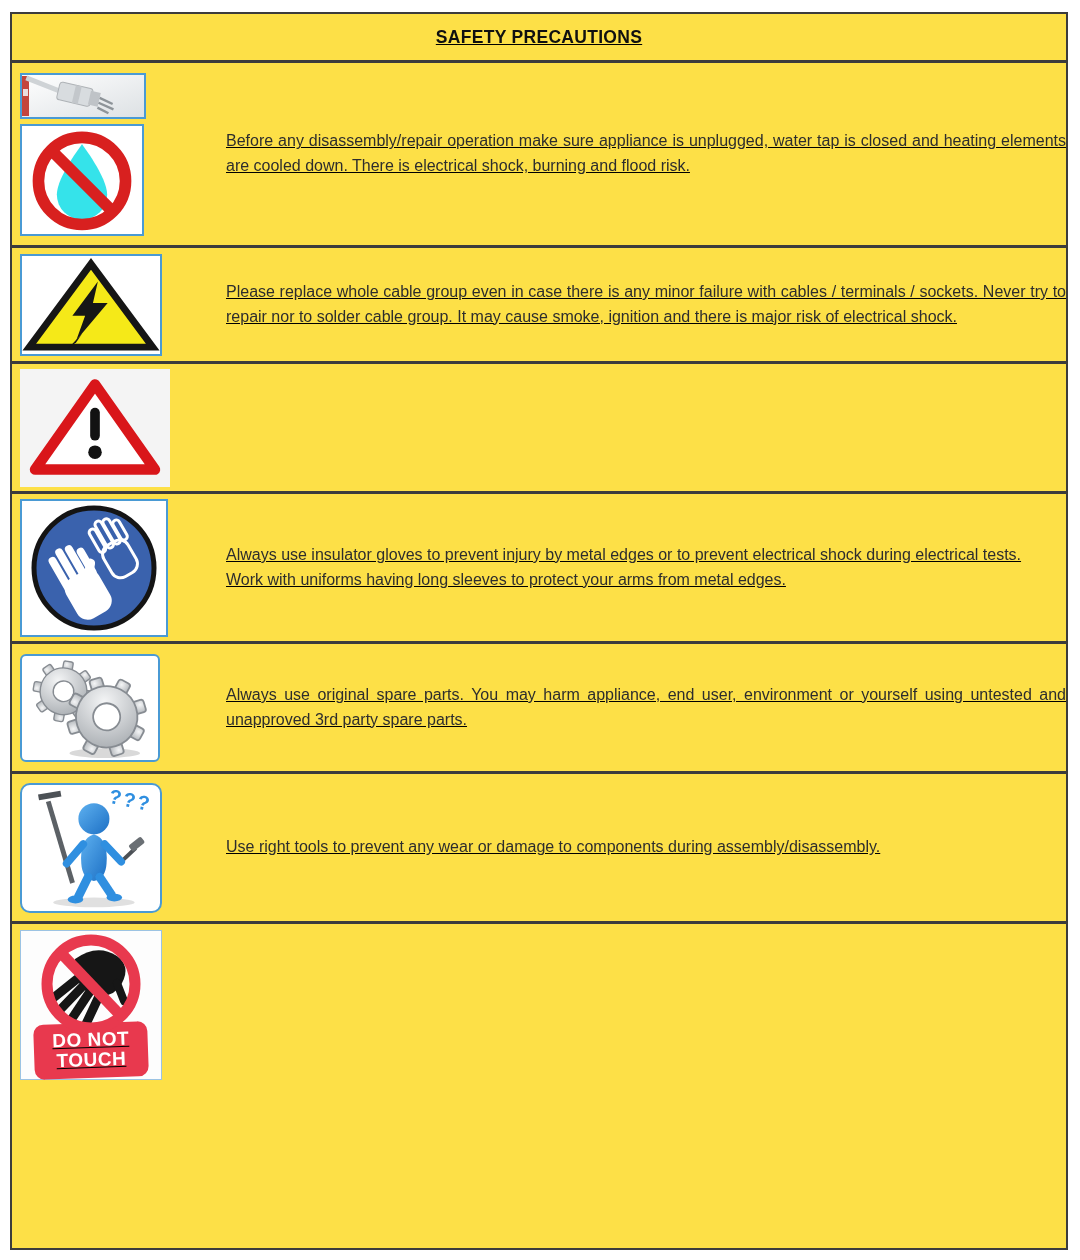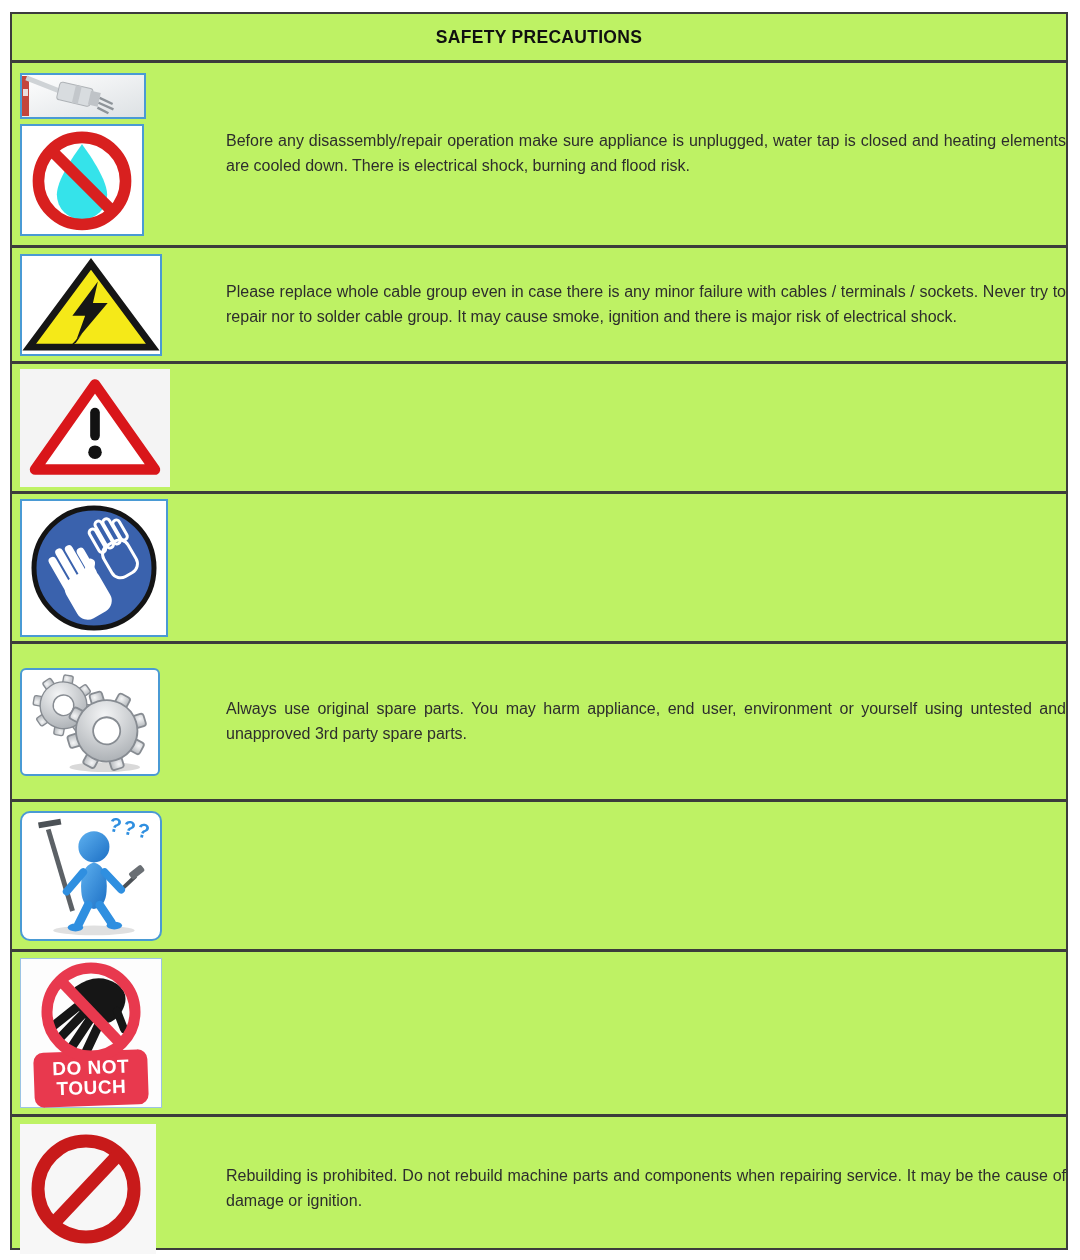--- a/index.html
+++ b/index.html
@@ -4,29 +4,29 @@
 <style>
   html,body{margin:0;padding:0;}
   body{
     width:1080px;height:1260px;background:#ffffff;
     font-family:"Liberation Sans", sans-serif;
     position:relative;overflow:hidden;
   }
   .page{
     position:absolute;left:10px;top:12px;width:1058px;height:1238px;
     border:2px solid var(--table-border,#3c3c3c);
-    box-sizing:border-box;background:#bef264;
+    box-sizing:border-box;background:#fde047;text-decoration:underline;
   }
   .hdr{
     height:46px;display:flex;align-items:center;justify-content:center;
     font-weight:bold;font-size:17.5px;letter-spacing:.3px;color:#101010;
   }
   .row{display:flex;border-top:3px solid var(--table-border,#3c3c3c);box-sizing:border-box;}
   .r1{height:185px}.r2{height:116px}.r3{height:130px}.r4{height:150px}
-  .r5{height:158px}.r6{height:150px}.r7{height:165px}.r8{height:146px}
+  .r5{height:130px}.r6{height:150px}.r7{height:165px}.r8{height:146px}
   .icon-col{
     width:214px;padding-left:8px;box-sizing:border-box;flex:0 0 auto;
     display:flex;flex-direction:column;justify-content:center;align-items:flex-start;gap:5px;
   }
   .text-col{flex:1;display:flex;align-items:center;box-sizing:border-box;}
   .ptxt{
     width:100%;font-size:16px;line-height:1.54;color:#2d2d2d;
     text-align:justify;white-space:pre-line;
   }
   .ibox{border:2px solid var(--accent-border,#4a9ad4);background:#fff;box-sizing:border-box;
@@ -134,20 +134,24 @@
           <g transform="translate(56,80) rotate(-30)" fill="#ffffff">
             <rect x="-16" y="-34" width="8" height="38" rx="4"></rect>
             <rect x="-6" y="-38" width="8" height="42" rx="4"></rect>
             <rect x="4" y="-36" width="8" height="40" rx="4"></rect>
             <rect x="13" y="-28" width="8" height="32" rx="4"></rect>
             <rect x="18" y="-16" width="9" height="26" rx="4.5" transform="rotate(40 18 -14)"></rect>
             <rect x="-17" y="-6" width="38" height="46" rx="12"></rect>
           </g>
         </svg>
       </div>
+    </div>
+    <div class="text-col">
+      <div class="ptxt">Always use insulator gloves to prevent injury by metal edges or to prevent electrical shock during electrical tests.
+Work with uniforms having long sleeves to protect your arms from metal edges.</div>
     </div>
   </div>
 
   <div class="row r5">
     <div class="icon-col">
       <div class="ibox gearbox" style="width:140px;height:108px;">
         <svg width="136" height="104" viewBox="0 0 138 106">
           <defs>
             <radialGradient id="gg" cx="0.35" cy="0.3" r="0.9">
               <stop offset="0" stop-color="#f4f5f6"></stop>
@@ -199,47 +203,37 @@
           <path d="M74,50 q-15,4 -13,30 q1,16 13,18 q12,-2 13,-18 q2,-26 -13,-30 Z" fill="url(#bg1)"></path>
           <line x1="63" y1="60" x2="46" y2="80" stroke="#2f8fe0" stroke-width="8" stroke-linecap="round"></line>
           <line x1="85" y1="60" x2="102" y2="78" stroke="#2f8fe0" stroke-width="8" stroke-linecap="round"></line>
           <line x1="68" y1="94" x2="58" y2="114" stroke="#2f8fe0" stroke-width="9" stroke-linecap="round"></line>
           <line x1="80" y1="94" x2="92" y2="112" stroke="#2f8fe0" stroke-width="9" stroke-linecap="round"></line>
           <ellipse cx="55" cy="117" rx="8" ry="4" fill="#2f8fe0"></ellipse>
           <ellipse cx="95" cy="115" rx="8" ry="4" fill="#2f8fe0"></ellipse>
         </svg>
       </div>
     </div>
+    <div class="text-col">
+      <div class="ptxt">Use right tools to prevent any wear or damage to components during assembly/disassembly.</div>
+    </div>
   </div>
 
   <div class="row r7">
     <div class="icon-col">
       <div class="dnt-box">
         <svg width="132" height="98" viewBox="0 0 132 98" style="position:relative;z-index:1;">
           <path d="M50,26 q22,-16 42,-3 q14,10 5,27 q-9,16 -27,12 q-21,-5 -20,-36 Z" fill="#161616"></path>
           <line x1="52" y1="46" x2="27" y2="66" stroke="#161616" stroke-width="9" stroke-linecap="round"></line>
           <line x1="58" y1="53" x2="33" y2="79" stroke="#161616" stroke-width="9" stroke-linecap="round"></line>
           <line x1="66" y1="57" x2="46" y2="87" stroke="#161616" stroke-width="9" stroke-linecap="round"></line>
           <line x1="76" y1="59" x2="61" y2="91" stroke="#161616" stroke-width="9" stroke-linecap="round"></line>
           <line x1="92" y1="50" x2="99" y2="68" stroke="#161616" stroke-width="8" stroke-linecap="round"></line>
           <circle cx="66" cy="51" r="44" fill="none" stroke="#e8394e" stroke-width="11"></circle>
           <line x1="35" y1="19" x2="97" y2="84" stroke="#e8394e" stroke-width="11"></line>
         </svg>
         <div class="dnt-badge">DO NOT TOUCH</div>
       </div>
     </div>
   </div>
 
-  <div class="row r8">
-    <div class="icon-col">
-      <div class="ibox plain" style="width:136px;height:130px;background:#f7f7f7;">
-        <svg width="130" height="126" viewBox="0 0 130 126">
-          <circle cx="63" cy="63" r="48" fill="none" stroke="#c81a1a" stroke-width="13"></circle>
-          <line x1="96" y1="28" x2="30" y2="98" stroke="#c81a1a" stroke-width="13"></line>
-        </svg>
-      </div>
-    </div>
-    <div class="text-col">
-      <div class="ptxt">Rebuilding is prohibited. Do not rebuild machine parts and components when repairing service. It may be the cause of damage or ignition.</div>
-    </div>
-  </div>
 
 </div>
 
 </body></html>

